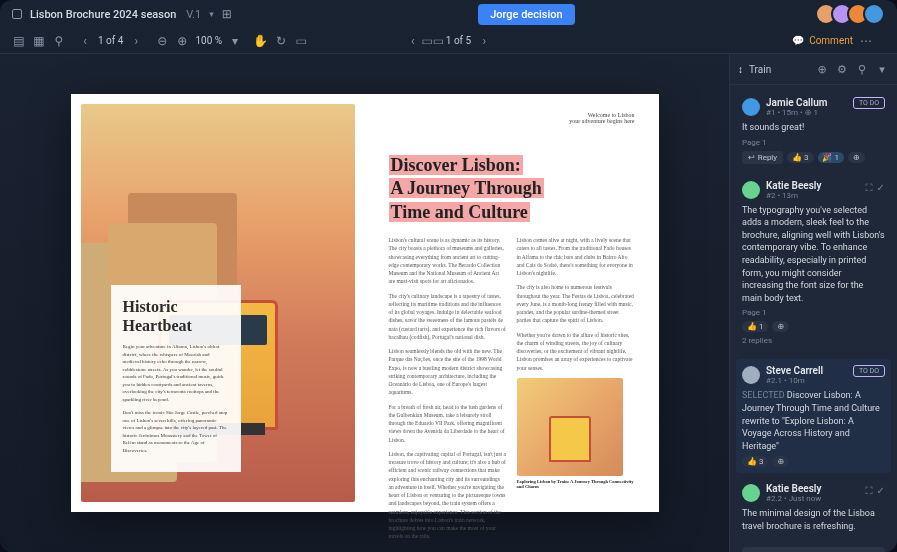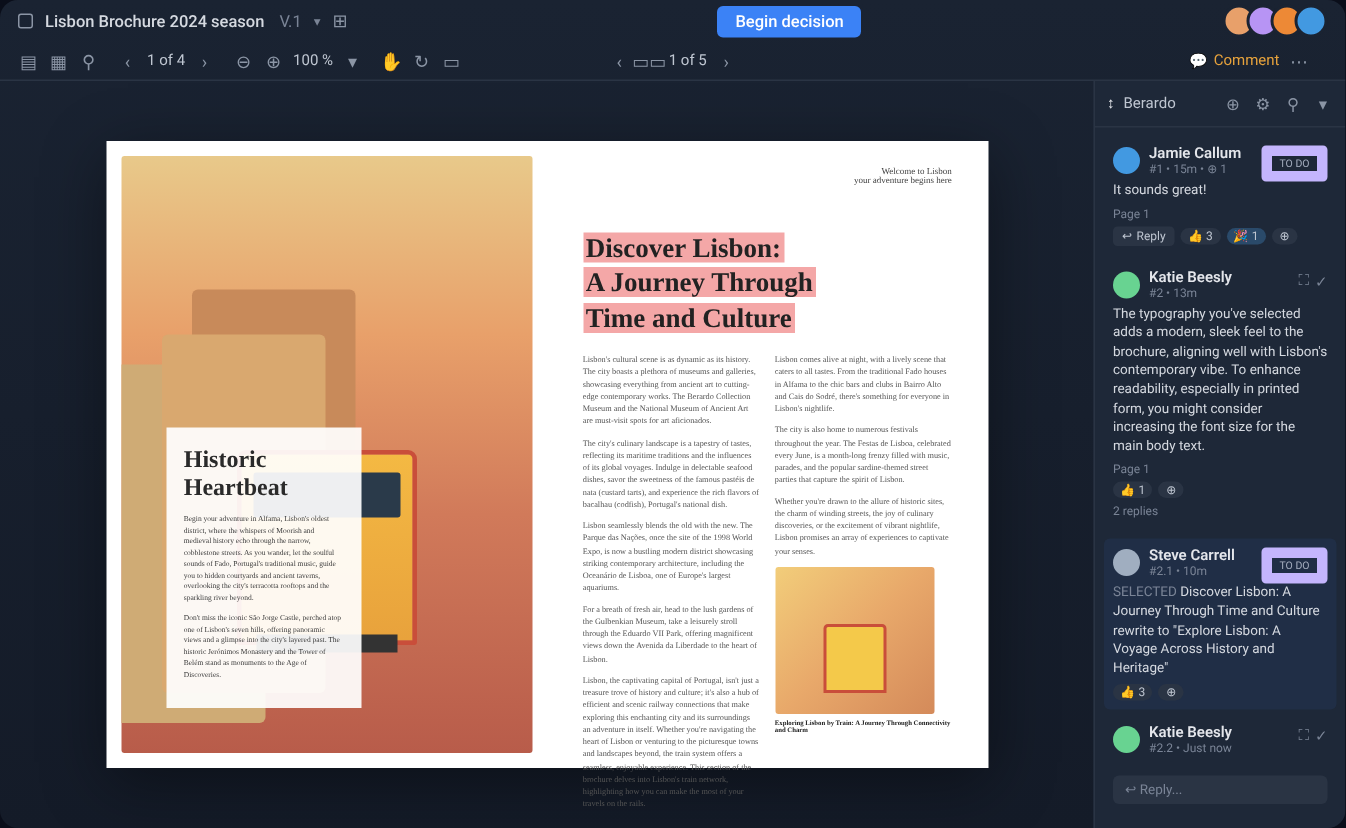--- a/index.html
+++ b/index.html
@@ -53,21 +53,21 @@
 .sb-head{display:flex;align-items:center;padding:8px;gap:6px;border-bottom:1px solid #2a3444}
 .sb-head .sort{font-size:10px;color:#bfc6d1;flex:1}
 .sb-head .ico{width:14px;height:14px;font-size:11px;color:#8b95a5;cursor:pointer;display:inline-flex;align-items:center;justify-content:center}
 .comments{flex:1;overflow-y:auto;padding:6px}
 .cmt{padding:6px;margin-bottom:4px;border-radius:4px}
 .cmt.selected{background:rgba(59,130,246,.08)}
 .cmt-h{display:flex;align-items:center;gap:6px;margin-bottom:4px;position:relative}
 .cmt-h .av{width:18px;height:18px;border-radius:50%}
 .cmt-h .name{font-size:10px;font-weight:600;color:#e4e6eb}
 .cmt-h .meta{font-size:8px;color:#7a8496}
-.cmt-h .todo{position:absolute;right:0;top:0;font-size:7px;padding:1px 5px;border:7px solid #c4b5fd;border-radius:3px;color:#a5aebf}
+.cmt-h .todo{position:absolute;right:0;top:0;font-size:7px;padding:1px 5px;border:1px solid #c4b5fd;border-radius:3px;color:#a5aebf}
 .cmt-h .cicons{position:absolute;right:0;top:2px;display:flex;gap:4px;color:#7a8496;font-size:10px}
 .cmt-body{font-size:9px;line-height:1.4;color:#d5d9e0;margin-bottom:4px}
 .cmt-page{font-size:8px;color:#7a8496;margin-bottom:4px}
 .cmt-actions{display:flex;align-items:center;gap:4px}
 .reply-btn{font-size:8px;padding:2px 6px;background:#2a3444;border-radius:3px;color:#bfc6d1;cursor:pointer;display:inline-flex;align-items:center;gap:3px}
 .react{font-size:8px;padding:1px 5px;background:#2a3444;border-radius:8px;color:#bfc6d1;display:inline-flex;align-items:center;gap:2px}
 .react.blue{background:#2a4a6a}
 .replies-cnt{font-size:8px;color:#7a8496;margin:4px 0}
 .reply-input{margin:4px 6px;padding:4px 8px;background:#2a3444;border-radius:4px;font-size:9px;color:#7a8496;cursor:text}
 
@@ -81,21 +81,21 @@
 <div class="app">
   <div class="topbar">
     <div class="left">
       <span class="brand-ico"></span>
       <span class="title">Lisbon Brochure 2024 season</span>
       <span class="ver">V.1</span>
       <span class="chev">▾</span>
       <span class="ico" style="font-size:12px;color:#8b95a5">⊞</span>
     </div>
     <div class="spacer"></div>
-    <div class="center-btn">Begin decision</div>
+    <div class="center-btn">Jorge decision</div>
     <div class="spacer"></div>
     <div class="avatars">
       <div class="avatar" style="background:#e8a06a"></div>
       <div class="avatar" style="background:#b794f4"></div>
       <div class="avatar" style="background:#ed8936"></div>
       <div class="avatar" style="background:#4299e1"></div>
     </div>
   </div>
 
   <div class="toolbar">
@@ -177,21 +177,21 @@
               <div class="caption">Exploring Lisbon by Train: A Journey Through Connectivity and Charm</div>
             </div>
           </div>
         </div>
       </div>
     </div>
 
     <div class="sidebar">
       <div class="sb-head">
         <span style="font-size:10px">↕</span>
-        <span class="sort">Berardo</span>
+        <span class="sort">Train</span>
         <span class="ico">⊕</span>
         <span class="ico">⚙</span>
         <span class="ico">⚲</span>
         <span class="ico">▾</span>
       </div>
       <div class="comments">
 
         <div class="cmt">
           <div class="cmt-h">
             <div class="av" style="background:#4299e1"></div>
@@ -253,20 +253,21 @@
             <div class="av" style="background:#68d391"></div>
             <div>
               <div class="name">Katie Beesly</div>
               <div class="meta">#2.2 • Just now</div>
             </div>
             <span class="cicons">
                 <span>⛶</span>
                 <span>✓</span>
               </span>
           </div>
+          <div class="cmt-body">The minimal design of the Lisboa travel brochure is refreshing.</div>
         </div>
 
         <div class="reply-input">↩ <span>Reply...</span></div>
 
       </div>
     </div>
   </div>
 </div>
 
 </body></html>

